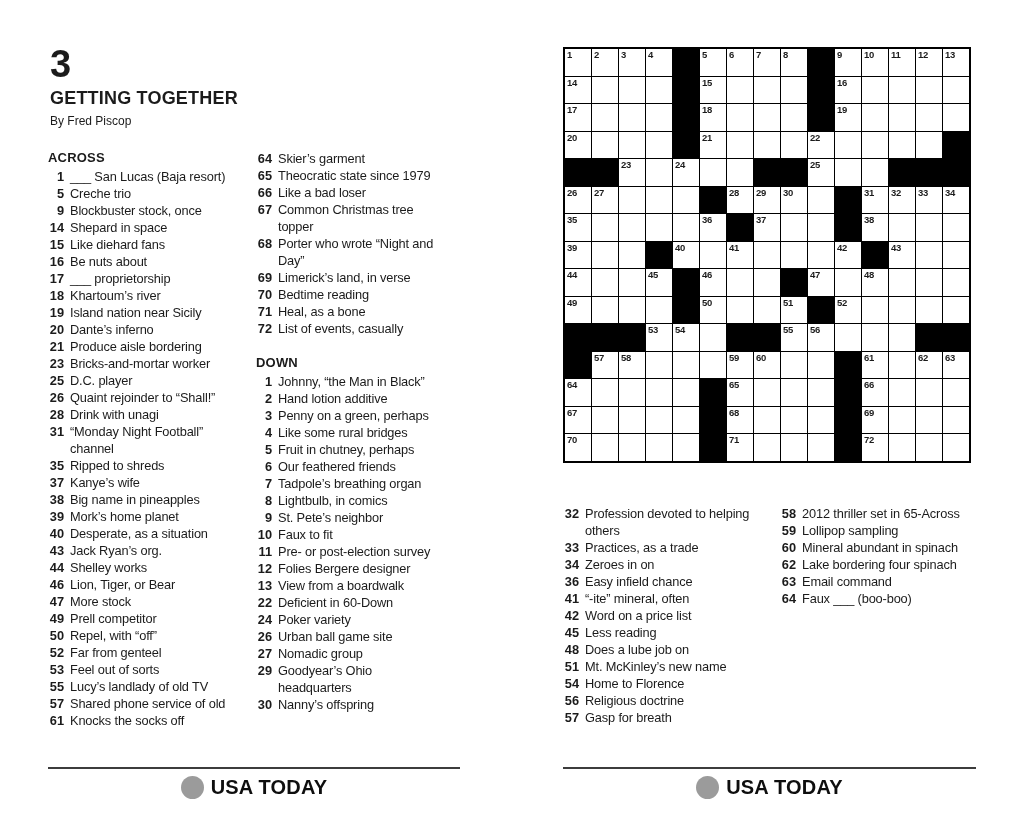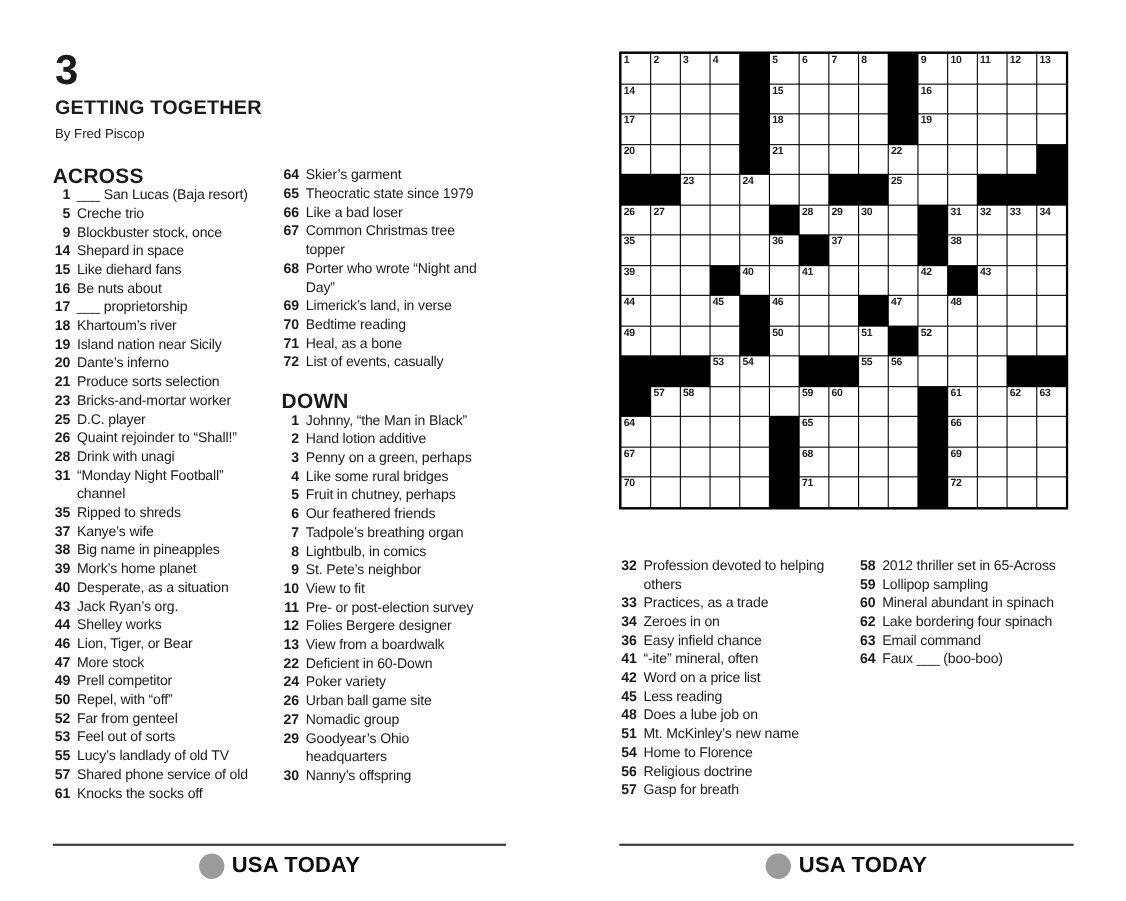--- a/index.html
+++ b/index.html
@@ -5,21 +5,21 @@
   * { margin:0; padding:0; box-sizing:border-box; }
   html,body { width:1024px; height:819px; background:#ffffff; overflow:hidden; }
   body { font-family:"Liberation Sans", sans-serif; color:#1b1b1b; position:relative; }
 
   .page-header { position:absolute; left:50px; top:48px; }
   .page-num { font-size:38px; font-weight:800; line-height:32px; letter-spacing:0; }
   .page-title { font-size:18px; font-weight:800; margin-top:8px; letter-spacing:0.2px; }
   .byline { font-size:12px; font-weight:500; margin-top:5px; }
 
   .clue-col { position:absolute; }
-  .sec-header { font-size:19px; font-weight:800; height:18px; letter-spacing:0.2px; }
+  .sec-header { font-size:13px; font-weight:800; height:18px; letter-spacing:0.2px; }
   .clue { display:flex; font-size:12.8px; line-height:17px; }
   .clue .num { flex:0 0 22px; text-align:right; padding-right:6px; font-weight:800; }
   .clue .txt { flex:1; white-space:pre-line; letter-spacing:-0.15px; }
 
   .col-a1 { left:48px;  top:150px; width:208px; }
   .col-a2 { left:256px; top:150px; width:218px; }
   .col-b1 { left:563px; top:505px; width:220px; }
   .col-b2 { left:780px; top:505px; width:238px; }
   .down-hdr { margin-top:18px; }
 
@@ -99,21 +99,21 @@
         <span class="txt">Island nation near Sicily</span>
       </div>
 
       <div class="clue">
         <span class="num">20</span>
         <span class="txt">Dante’s inferno</span>
       </div>
 
       <div class="clue">
         <span class="num">21</span>
-        <span class="txt">Produce sorts selection</span>
+        <span class="txt">Produce aisle bordering</span>
       </div>
 
       <div class="clue">
         <span class="num">23</span>
         <span class="txt">Bricks-and-mortar worker</span>
       </div>
 
       <div class="clue">
         <span class="num">25</span>
         <span class="txt">D.C. player</span>
@@ -310,21 +310,21 @@
         <span class="txt">Lightbulb, in comics</span>
       </div>
 
       <div class="clue">
         <span class="num">9</span>
         <span class="txt">St. Pete’s neighbor</span>
       </div>
 
       <div class="clue">
         <span class="num">10</span>
-        <span class="txt">View to fit</span>
+        <span class="txt">Faux to fit</span>
       </div>
 
       <div class="clue">
         <span class="num">11</span>
         <span class="txt">Pre- or post-election survey</span>
       </div>
 
       <div class="clue">
         <span class="num">12</span>
         <span class="txt">Folies Bergere designer</span>

